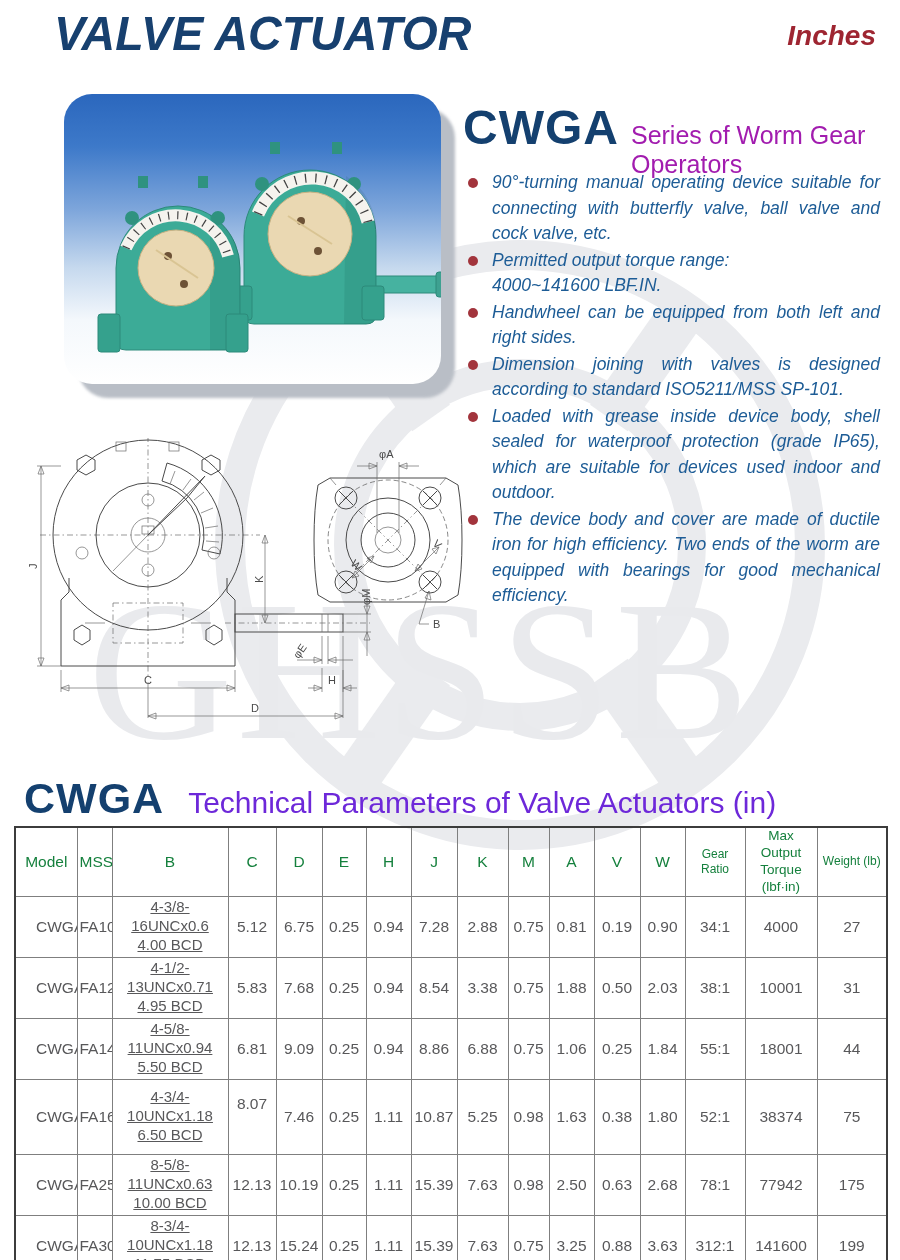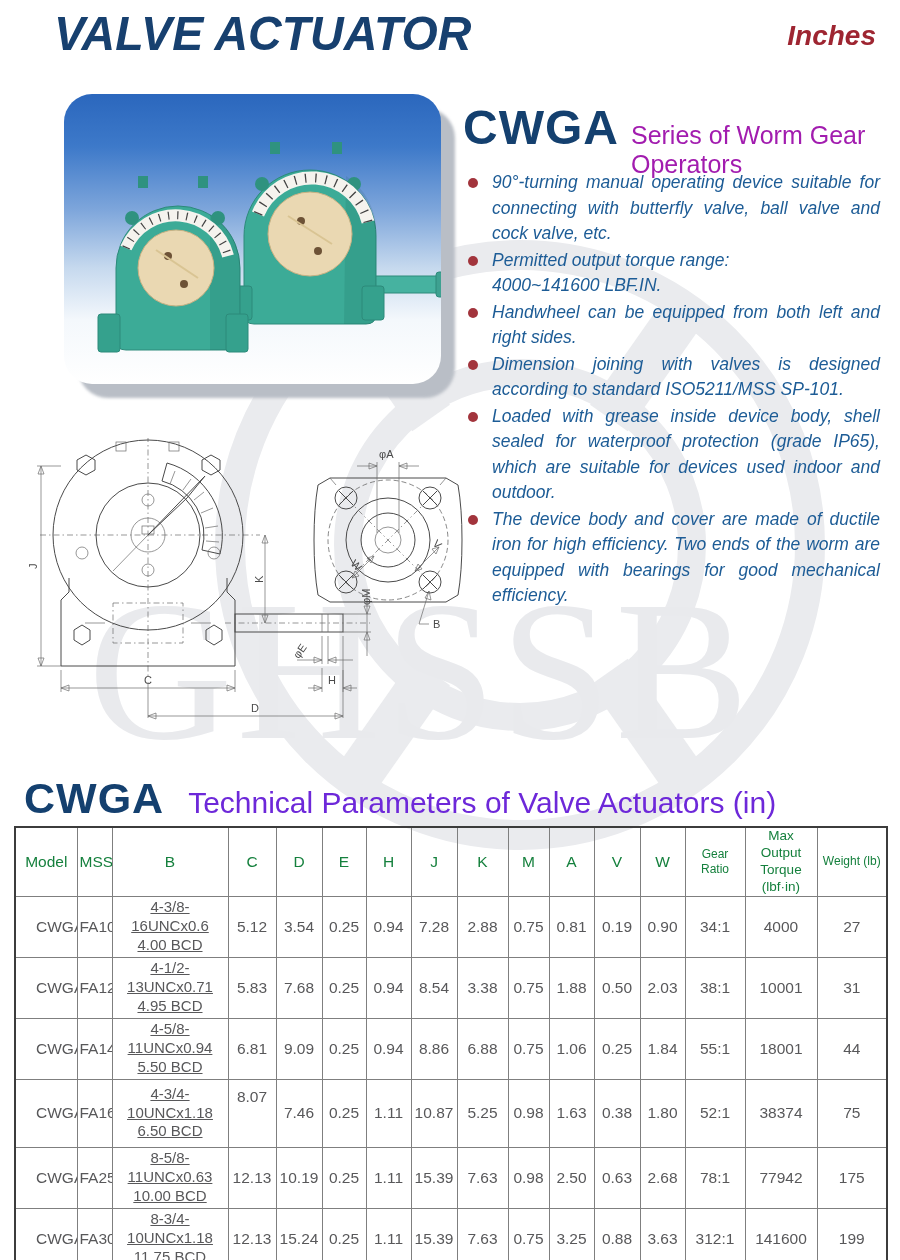--- a/index.html
+++ b/index.html
@@ -46,21 +46,21 @@
       border-collapse:collapse;table-layout:fixed;width:872px;
       border:2px solid #3c3c3c;background:transparent;}
   .param-table th,.param-table td{border:1px solid #7f7f7f;text-align:center;
       vertical-align:middle;padding:0 2px;overflow:hidden;}
   .param-table th{font-size:15.5px;font-weight:normal;color:#15803d;height:60px;line-height:1.25;}
   .param-table td{font-size:15.5px;color:#58585a;height:60px;line-height:1.25;}
   .param-table td:first-child{text-align:left;padding-left:20px;}
   .param-table th:nth-child(15){font-size:13.5px;}
   .param-table th:nth-child(14),.param-table th:nth-child(16){font-size:12px;}
   .param-table td:nth-child(3){font-size:15px;text-decoration:underline;}
-  .param-table td.vtop{vertical-align:top;padding-top:7px;}
+  .param-table td.vtop{vertical-align:top;padding-top:14px;}
   col.c1{width:62px}col.c2{width:35px}col.c3{width:116px}col.c4{width:48px}
   col.c5{width:46px}col.c6{width:44px}col.c7{width:45px}col.c8{width:46px}
   col.c9{width:51px}col.c10{width:41px}col.c11{width:45px}col.c12{width:46px}
   col.c13{width:45px}col.c14{width:60px}col.c15{width:72px}col.c16{width:70px}
 </style>
 </head>
 <body>
 
 <div class="page">
 
@@ -314,21 +314,21 @@
       </thead>
     <tbody>
         <tr>
           <td>CWGA4</td>
           <td>FA10</td>
           <td>
             <div>4-3/8-16UNCx0.6</div>
             <div>4.00 BCD</div>
           </td>
           <td>5.12</td>
-          <td>3.54</td>
+          <td>6.75</td>
           <td>0.25</td>
           <td>0.94</td>
           <td>7.28</td>
           <td>2.88</td>
           <td>0.75</td>
           <td>0.81</td>
           <td>0.19</td>
           <td>0.90</td>
           <td>34:1</td>
           <td>4000</td>

